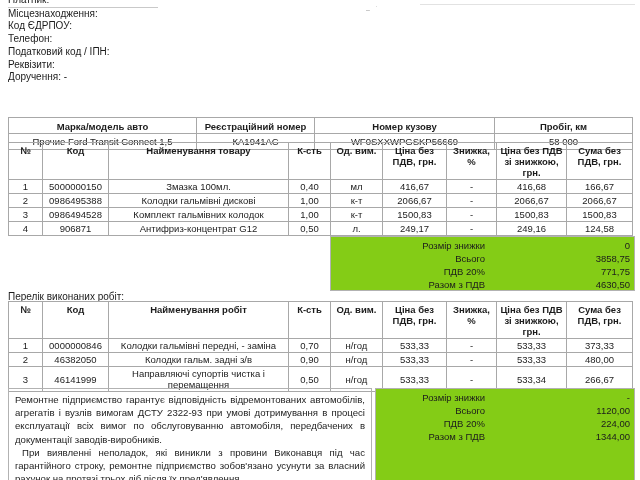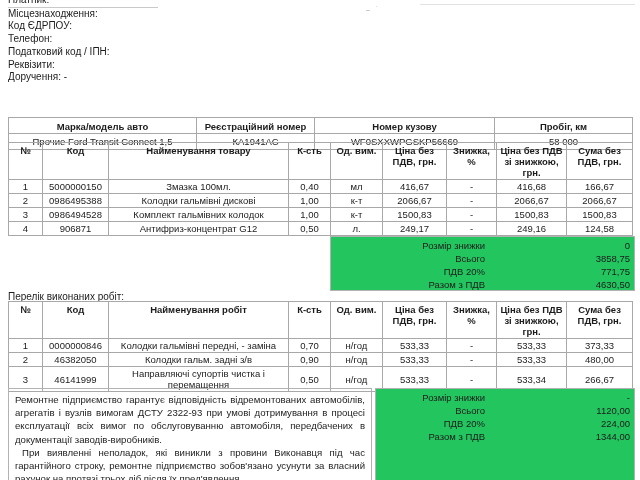--- a/index.html
+++ b/index.html
@@ -26,21 +26,21 @@
   .materials-title { top:130px; }
   .works-title { top:291px; }
 
   .items-table { position:absolute; left:8px; width:624px; }
   .materials-table { top:142px; }
   .works-table { top:301px; }
   .items-table thead th { height:34px; }
   .items-table tbody td { height:14px; }
 
   
-  .summary-box { position:absolute; border:1px solid #b2b2b2; background:#22c55e;
+  .summary-box { position:absolute; border:1px solid #b2b2b2; background:#84cc16;
     font-size:9.5px; padding:2px 4px 4px 4px; }
   .materials-summary { left:330px; top:236px; width:305px; height:55px; }
   .works-summary { left:375px; top:388px; width:260px; height:100px; }
   .summary-row { display:flex; line-height:13px; }
   .summary-label { flex:1; text-align:right; padding-right:0; }
   .summary-value { width:145px; text-align:right; }
 
   
   .warranty-box { position:absolute; left:8px; top:388px; width:364px; height:100px;
     border:1px solid #b2b2b2; padding:4px 6px 0 6px; font-size:9.6px; line-height:13.2px;

